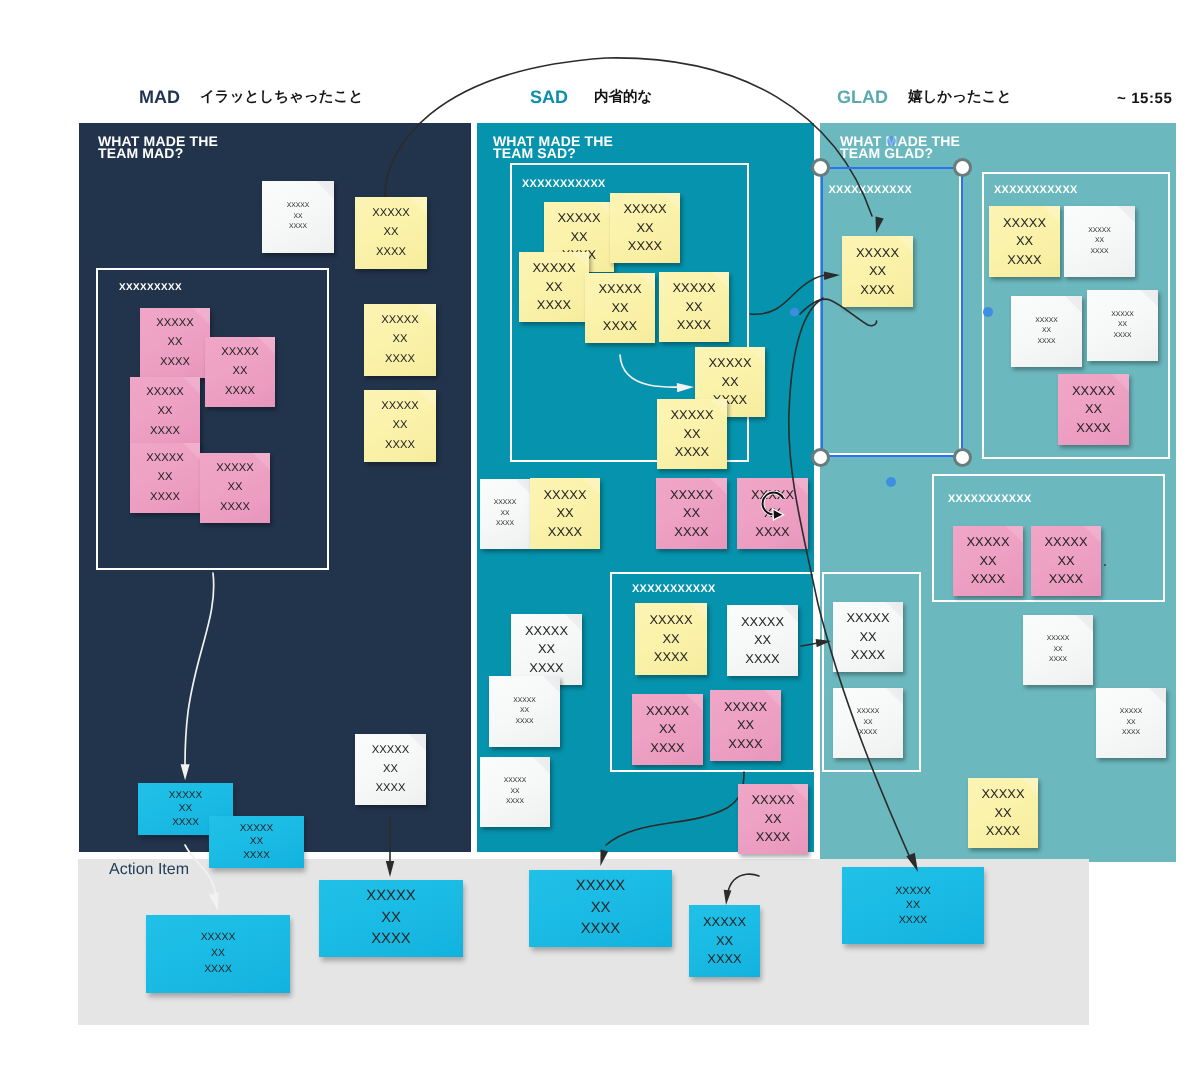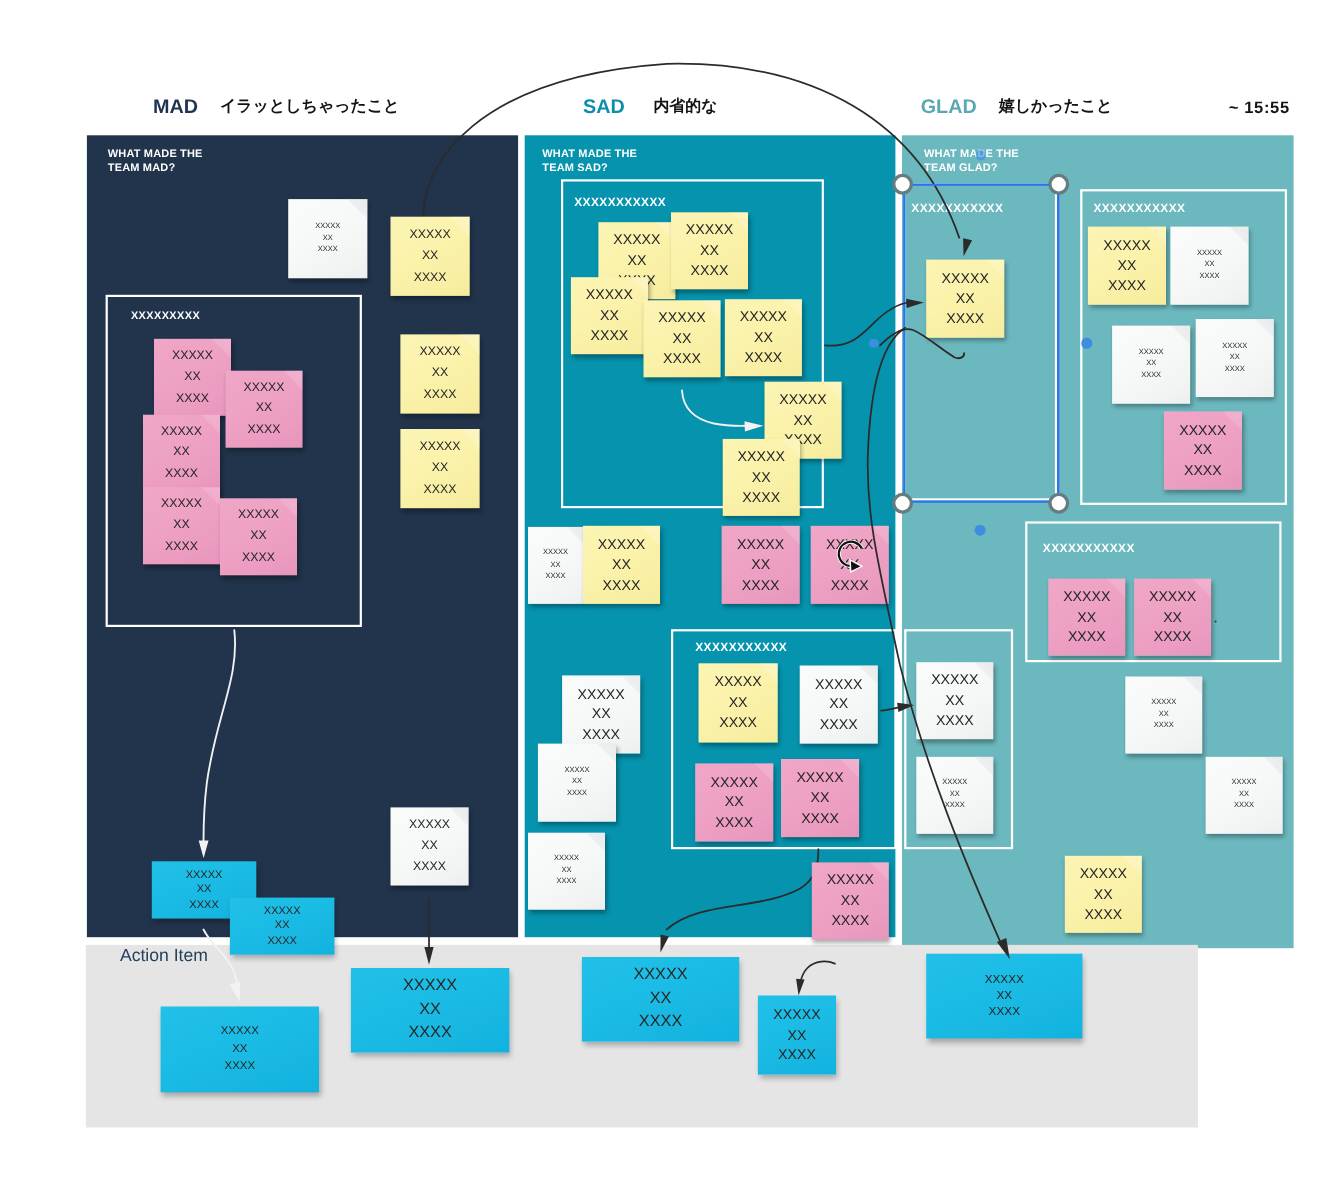--- a/index.html
+++ b/index.html
@@ -10,21 +10,21 @@
   #header-bar{position:absolute;left:79px;top:12px;width:716px;height:32px;background:#6e6e6e;}
   #header-bar .team{position:absolute;left:9px;top:8px;color:#fff;font-weight:bold;font-size:14.4px;}
   #header-bar .date{position:absolute;left:604px;top:8px;color:#fff;font-weight:bold;font-size:14.4px;}
 
   .col-title{position:absolute;font-weight:bold;font-size:18px;letter-spacing:0.0px;text-align:center;}
   .col-sub{position:absolute;font-weight:bold;font-size:14.5px;color:#141414;}
   #time-label{position:absolute;font-weight:bold;font-size:15px;color:#141414;left:1117px;top:90px;letter-spacing:0.6px;}
 
   .panel{position:absolute;}
   #panel-action{position:absolute;}
-  .panel-head{position:absolute;left:16px;top:12px;color:#fff;font-weight:bold;font-size:10px;line-height:12px;letter-spacing:0.15px;white-space:pre-line;}
+  .panel-head{position:absolute;left:16px;top:12px;color:#fff;font-weight:bold;font-size:14px;line-height:12px;letter-spacing:0.15px;white-space:pre-line;}
 
   .group{position:absolute;border:2.2px solid #fff;box-sizing:border-box;}
   .group-title{position:absolute;color:#fff;font-weight:bold;font-size:10.6px;letter-spacing:0.4px;}
 
   .note{position:absolute;box-sizing:border-box;display:flex;flex-direction:column;align-items:center;justify-content:center;text-align:center;color:#262626;}
   .note > span{display:block;}
 
   .note::after{content:"";position:absolute;right:0;top:0;width:26%;height:26%;pointer-events:none;
     background:linear-gradient(225deg, rgba(255,255,255,0.22) 0%, rgba(255,255,255,0.18) 46%, rgba(255,255,255,0) 50%);}
   .n-blue::after{background:none;}

